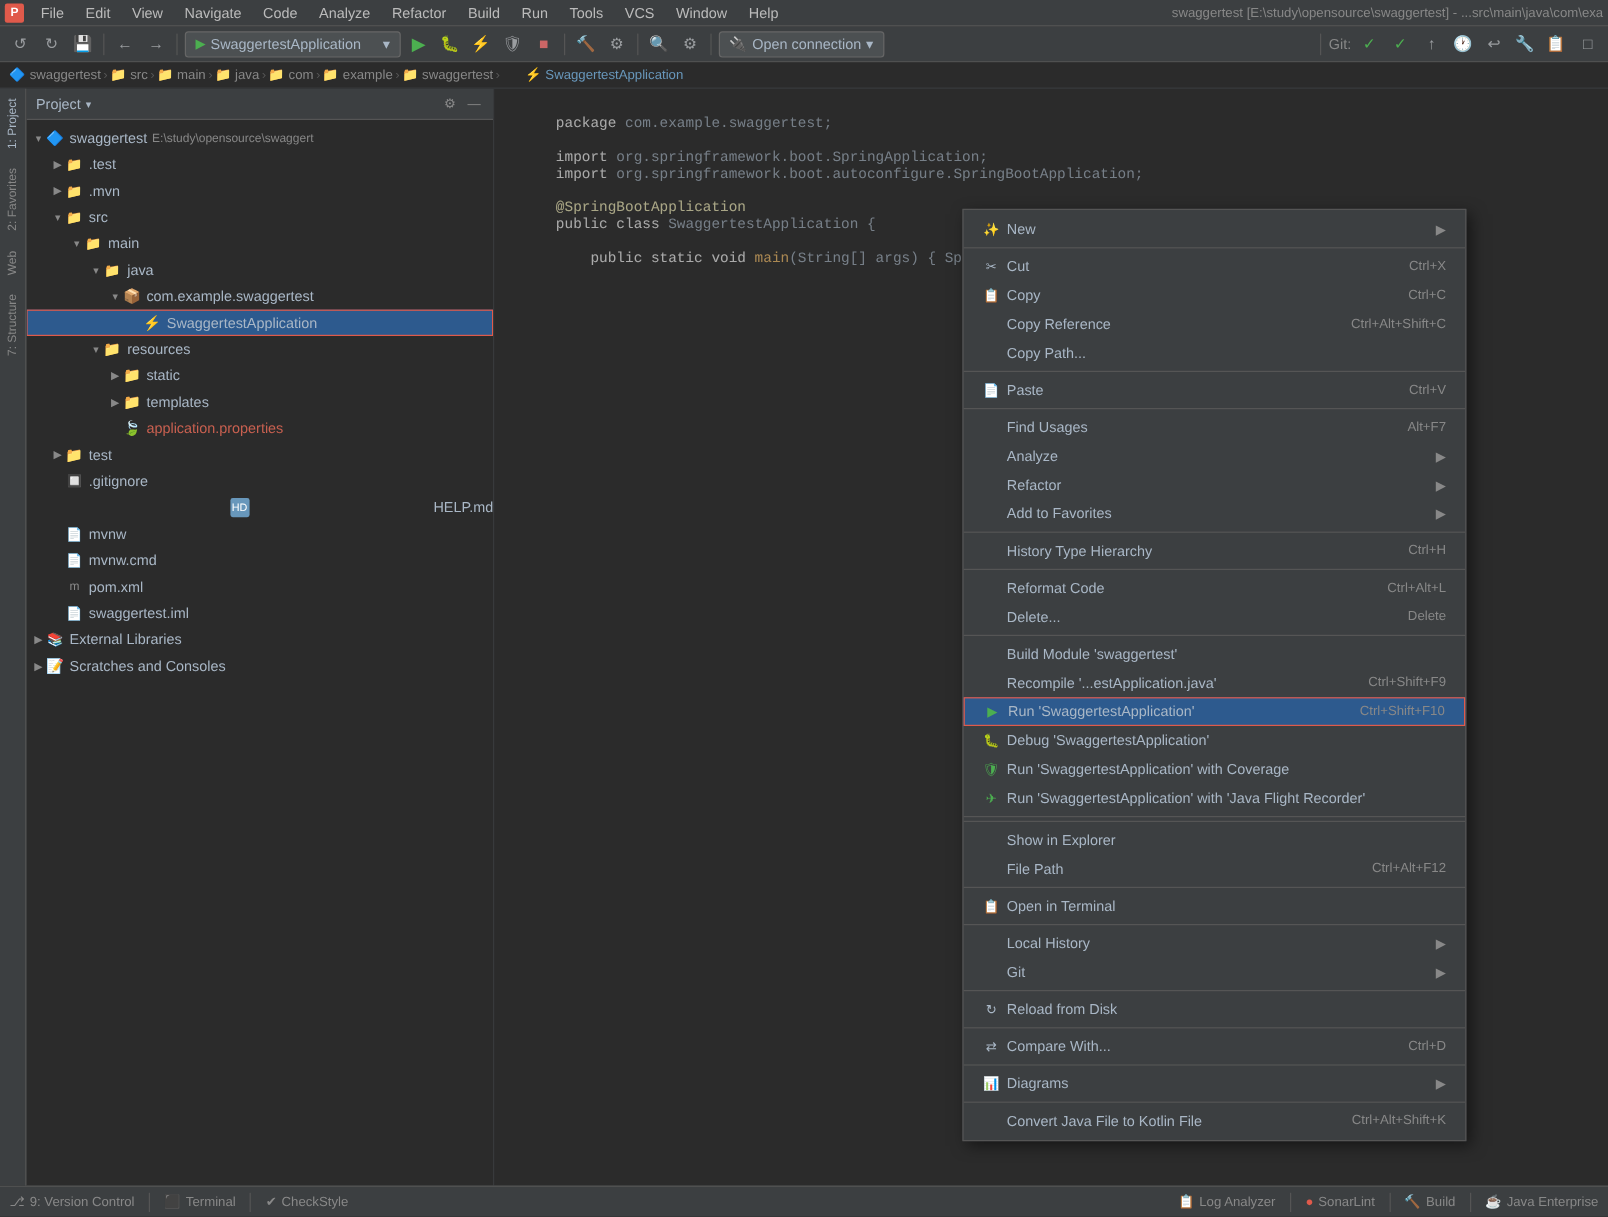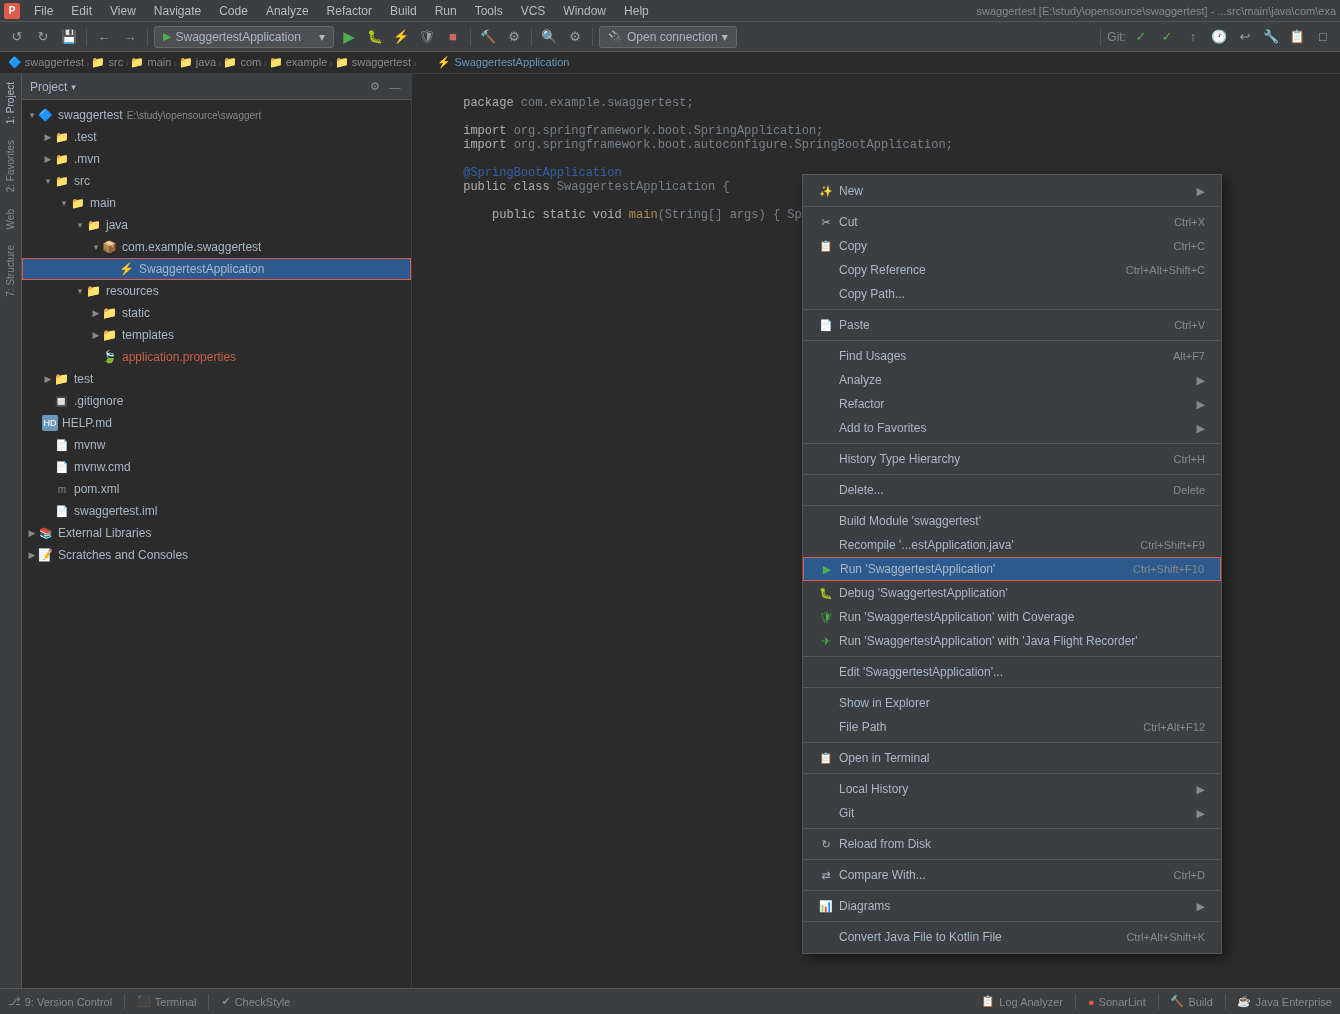--- a/index.html
+++ b/index.html
@@ -214,21 +214,21 @@
     .code-content {
       padding: 8px;
       font-family: 'Courier New', monospace;
       font-size: 12px;
       color: #a9b7c6;
       white-space: pre;
     }
     .code-keyword { color: #ffffff; }
     .code-class { color: #a9b7c6; }
     .code-method { color: #ffc66d; }
-    .code-annotation { color: #3b82f6; }
+    .code-annotation { color: #fef9c3; }
 
     
     .bottom-bar {
       height: 26px;
       background: #3c3f41;
       display: flex;
       align-items: center;
       padding: 0 8px;
       border-top: 1px solid #555;
       gap: 12px;
@@ -506,21 +506,21 @@
         <span class="tree-icon" style="color:#c8a84b;">📁</span>
         <span>test</span>
       </div>
 
       <div class="tree-item" style="padding-left:20px;">
         <span class="tree-arrow" style="visibility:hidden;">▶</span>
         <span class="tree-icon" style="font-size:10px;">🔲</span>
         <span>.gitignore</span>
       </div>
 
-      <div class="tree-item" style="">
+      <div class="tree-item" style="justify-content:space-between;">
         <span class="tree-arrow" style="visibility:hidden;">▶</span>
         <span class="tree-icon" style="background:#6897bb; color:white; font-size:9px; padding:1px 2px; border-radius:2px;">HD</span>
         <span>HELP.md</span>
       </div>
 
       <div class="tree-item" style="padding-left:20px;">
         <span class="tree-arrow" style="visibility:hidden;">▶</span>
         <span class="tree-icon" style="font-size:11px;">📄</span>
         <span>mvnw</span>
       </div>
@@ -658,20 +658,27 @@
 
       <div class="ctx-item">
         <div class="ctx-item-left">
           <span class="ctx-item-icon"></span>
           <span>History Type Hierarchy</span>
         </div>
         <span class="ctx-shortcut">Ctrl+H</span>
       </div>
       <div class="ctx-separator"></div>
 
+      <div class="ctx-item">
+        <div class="ctx-item-left">
+          <span class="ctx-item-icon"></span>
+          <span>Reformat Code</span>
+        </div>
+        <span class="ctx-shortcut">Ctrl+Alt+L</span>
+      </div>
 
 
       <div class="ctx-item">
         <div class="ctx-item-left">
           <span class="ctx-item-icon"></span>
           <span>Delete...</span>
         </div>
         <span class="ctx-shortcut">Delete</span>
       </div>
       <div class="ctx-separator"></div>
@@ -714,26 +721,20 @@
       </div>
 
       <div class="ctx-item">
         <div class="ctx-item-left">
           <span class="ctx-item-icon" style="color:#4caf50;">✈</span>
           <span>Run 'SwaggertestApplication' with 'Java Flight Recorder'</span>
         </div>
       </div>
       <div class="ctx-separator"></div>
 
-      <div class="ctx-item">
-        <div class="ctx-item-left">
-          <span class="ctx-item-icon"></span>
-          <span>Edit 'SwaggertestApplication'...</span>
-        </div>
-      </div>
       <div class="ctx-separator"></div>
 
       <div class="ctx-item">
         <div class="ctx-item-left">
           <span class="ctx-item-icon"></span>
           <span>Show in Explorer</span>
         </div>
       </div>
 
       <div class="ctx-item">

